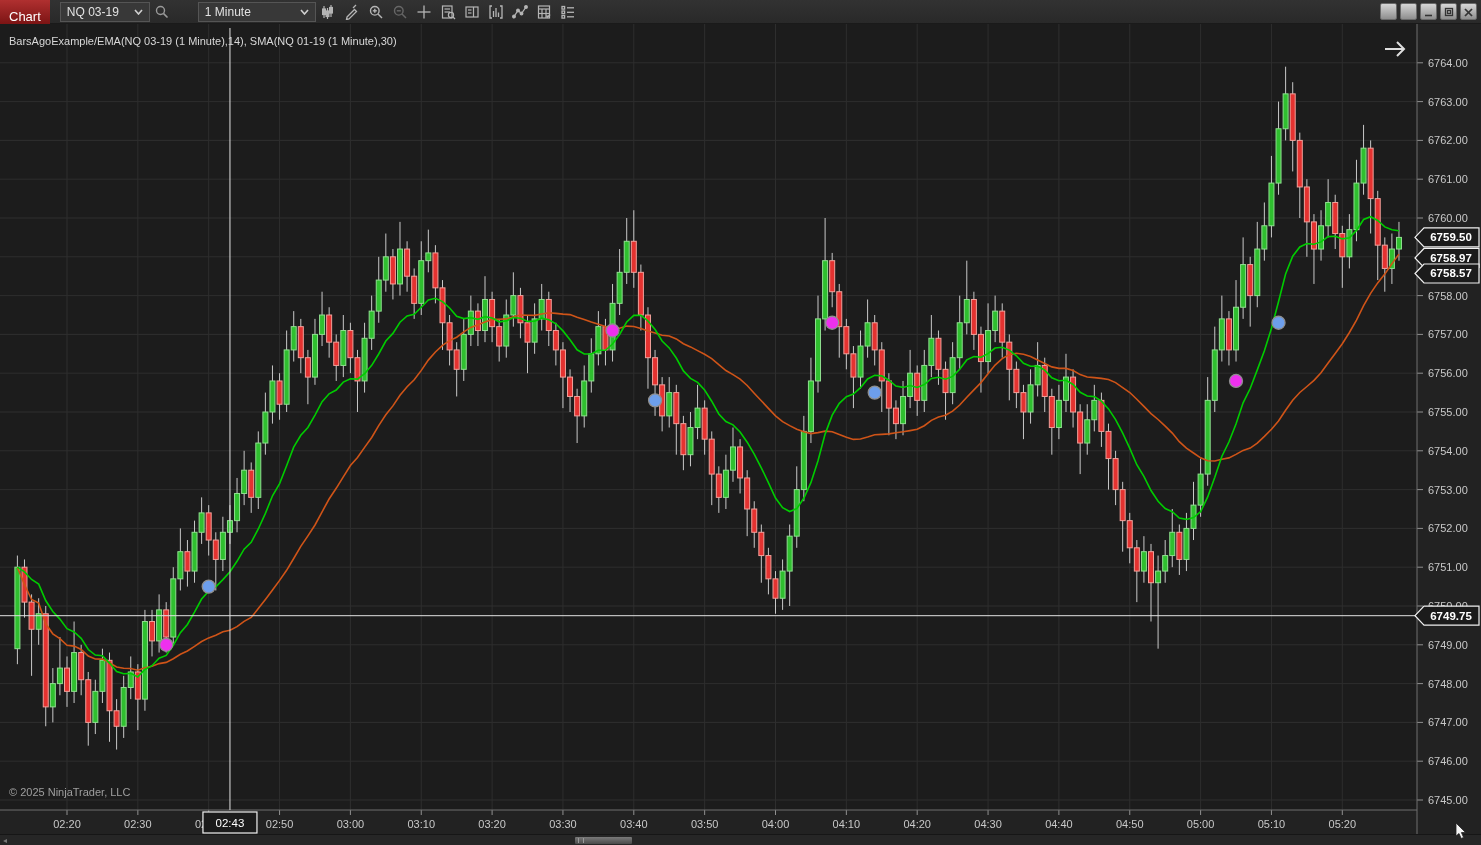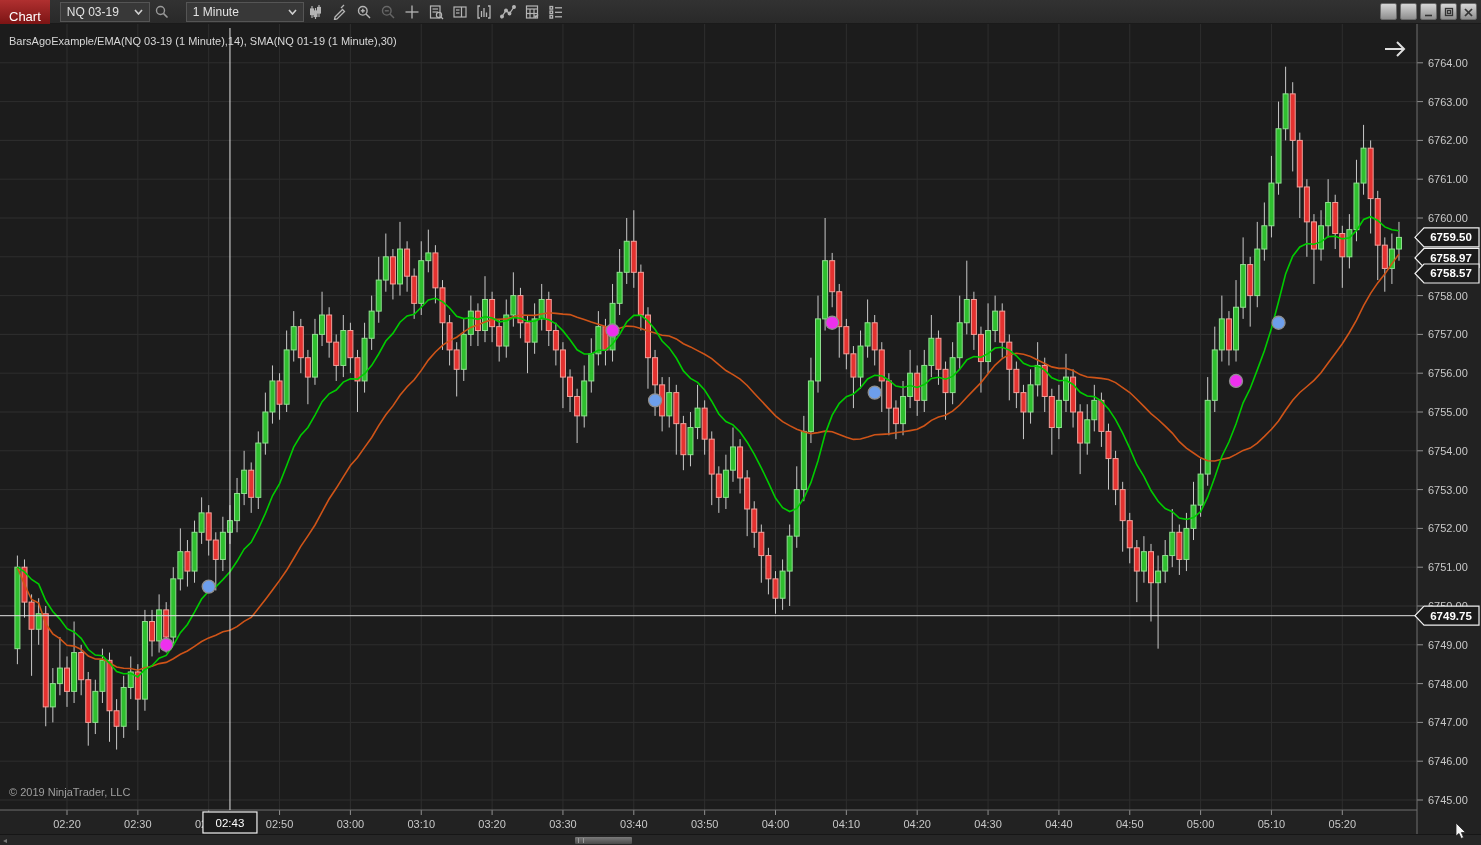--- a/index.html
+++ b/index.html
@@ -5,21 +5,21 @@
   * { margin:0; padding:0; box-sizing:border-box; }
   html,body { width:1481px; height:845px; background:#1e1e1e; overflow:hidden;
               font-family:"Liberation Sans", sans-serif; }
 
   
   .toolbar { position:absolute; left:0; top:0; width:1481px; height:24px;
              background:linear-gradient(#323232,#292929); border-bottom:1px solid #1a1a1a;
              display:flex; align-items:center; }
   .chart-tab { height:24px; min-width:48px; padding:0 9px; display:flex; align-items:flex-end; justify-content:center;
                background:linear-gradient(#b03030,#7c1414); color:#fff; font-size:13px; cursor:default; }
-  .combo { height:20px; margin-left:12px; padding:0 6px; display:flex; align-items:center; gap:14px;
+  .combo { height:20px; margin-left:24px; padding:0 6px; display:flex; align-items:center; gap:14px;
            background:#383838; border:1px solid #555; color:#e2e2e2; font-size:12px; }
   .combo.instr { width:90px; margin-left:10px; }
   .combo.interval { width:118px; }
   .combo .chev { margin-left:auto; display:flex; }
   .tb-btn { width:23px; height:22px; margin-left:1px; display:flex; align-items:center; justify-content:center; }
   .tb-btn:first-of-type { margin-left:6px; }
   .tb-btn svg { display:block; }
   .dim { opacity:.42; }
   .win-controls { position:absolute; right:4px; top:3px; display:flex; gap:3px; }
   .win-btn { width:17px; height:17px; background:linear-gradient(#d6d6d6,#8e8e8e);
@@ -770,21 +770,21 @@
       <g>
         <polygon points="1415,591.7 1424,582.2 1479,582.2 1479,601.2 1424,601.2" fill="#1b1b1b" stroke="#f0f0f0" stroke-width="1.2"></polygon>
         <text x="1451" y="595.7" fill="#ffffff" font-size="11.5" font-weight="bold" text-anchor="middle" font-family="Liberation Sans, sans-serif">6749.75</text>
       </g>
       <g>
         <rect x="202.955" y="788" width="54" height="21" fill="#1b1b1b" stroke="#f0f0f0" stroke-width="1.2"></rect>
         <text x="229.955" y="803" fill="#ffffff" font-size="11.5" text-anchor="middle" font-family="Liberation Sans, sans-serif">02:43</text>
       </g>
     </svg>
   <div class="chart-title">BarsAgoExample/EMA(NQ 03-19 (1 Minute),14), SMA(NQ 01-19 (1 Minute),30)</div>
-  <div class="copyright">© 2019 NinjaTrader, LLC</div>
+  <div class="copyright">© 2025 NinjaTrader, LLC</div>
   <div class="goto-latest">
     <span>
       <svg width="28" height="22" fill="none" stroke="#dedede" stroke-width="2">
         <line x1="3" y1="11" x2="22" y2="11"></line>
           <polyline points="15,4 22,11 15,18"></polyline>
       </svg>
     </span>
   </div>
   <div class="cursor">
     <svg width="14" height="18">

